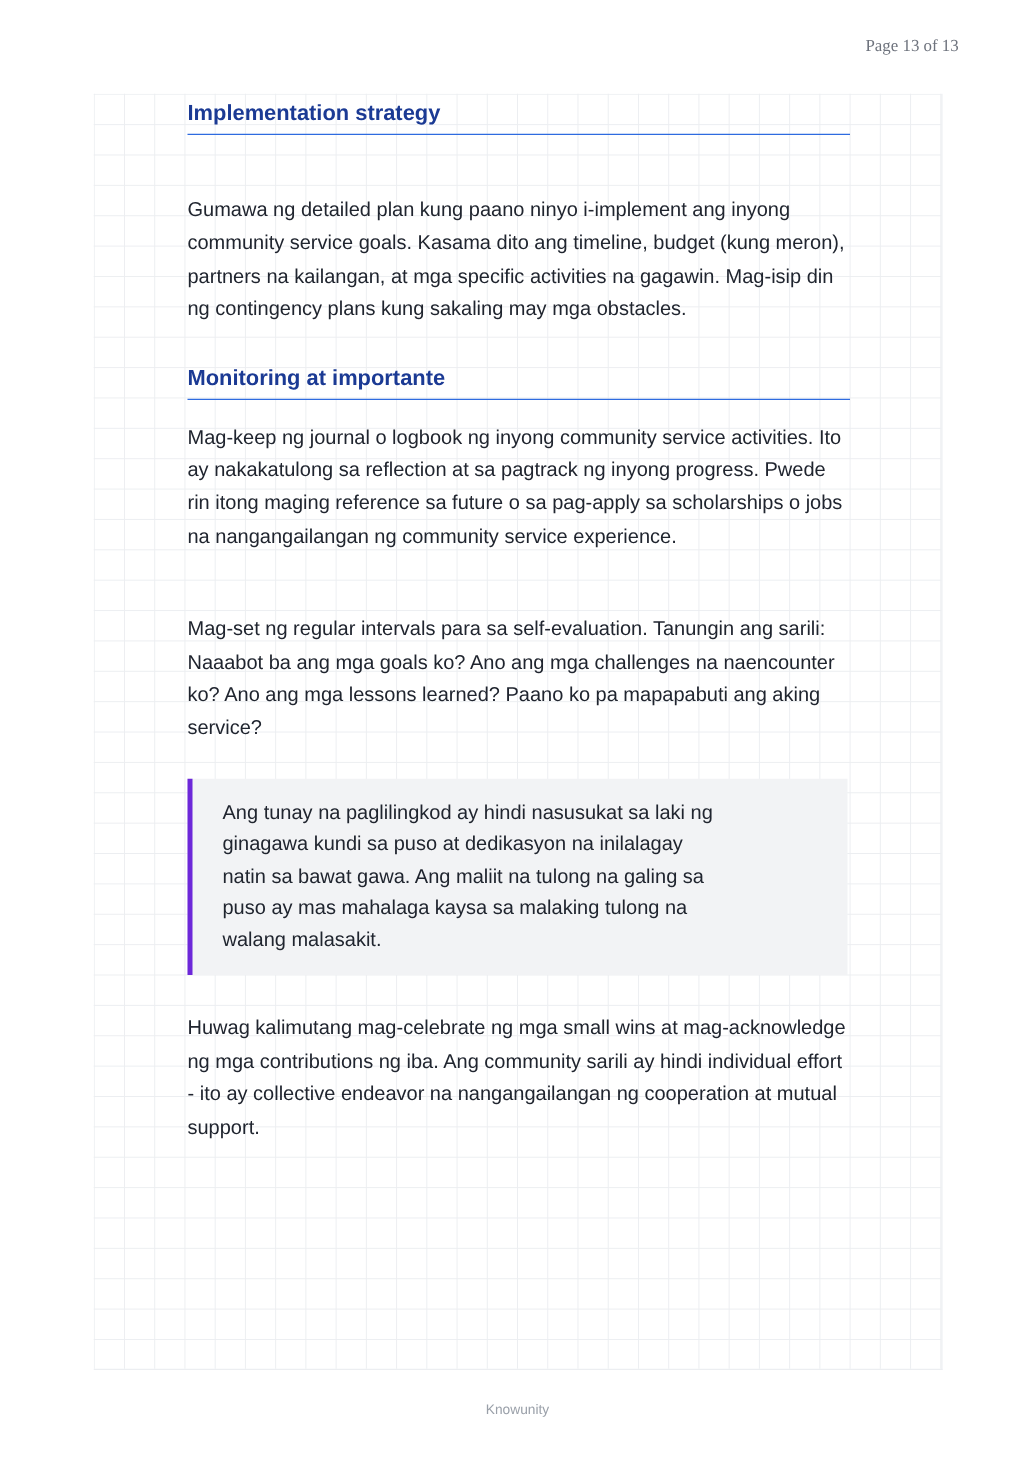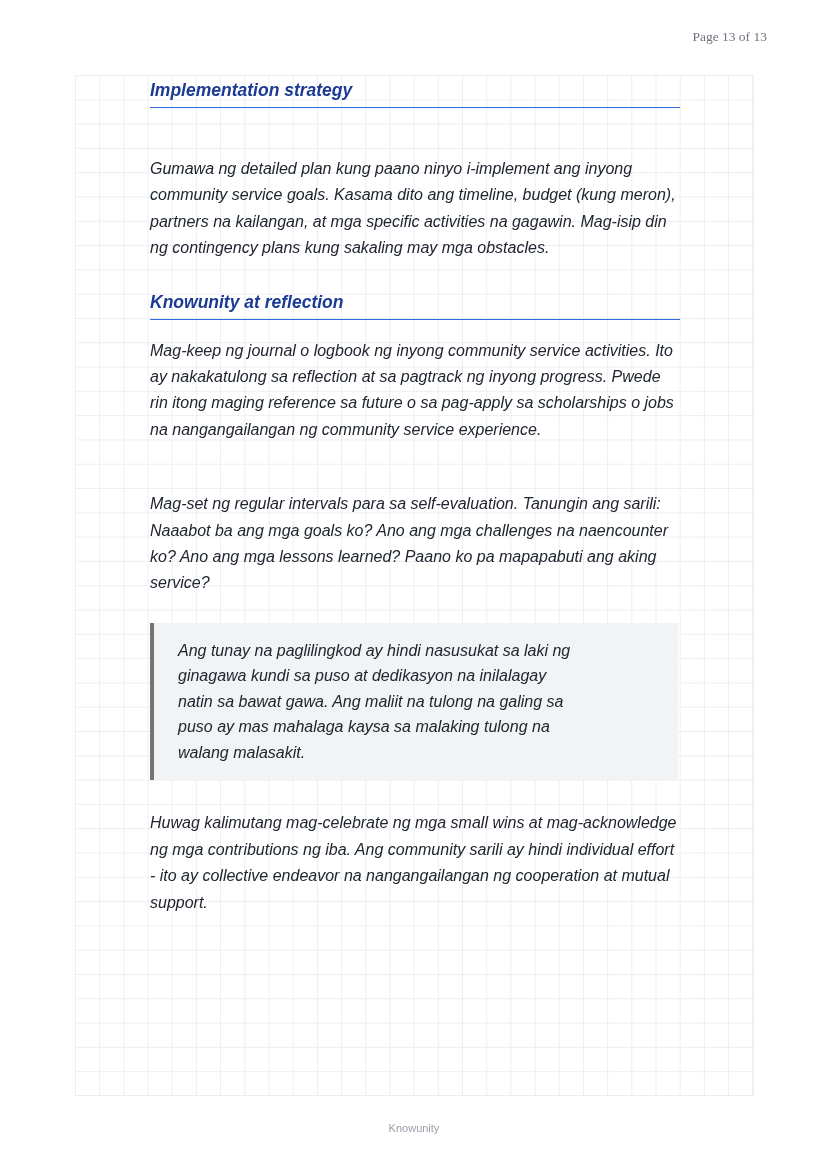--- a/index.html
+++ b/index.html
@@ -32,42 +32,41 @@
     border-bottom: 1px solid #eceef1;
   }
 
   .content {
     position: absolute;
     left: 150px; top: 75px;
     width: 530px;
     color: #20252f;
     font-size: 16px;
     line-height: 26.4px;
-    font-style: italic;
   }
 
   .section-heading {
     font-size: 17.5px;
     font-weight: 700;
     line-height: 21px;
     color: #1b3a94;
     padding-bottom: 6px;
     border-bottom: 1.6px solid #2e6be0;
   }
   .section-heading.first { margin-top: 5px; }
   .section-heading.later { margin-top: 30px; }
 
   .para { margin-top: 18px; }
   .para.after-heading { margin-top: 48px; }
   .para.after-quote { margin-top: 30px; }
 
   .quote {
     margin-top: 26px;
     background: #f2f3f5;
-    border-left: 4px solid #737373;
+    border-left: 4px solid #6d28d9;
     padding: 15px 20px 15px 24px;
     width: 528px;
   }
   .quote-text {
     max-width: 402px;
     font-size: 16px;
     line-height: 25.5px;
     color: #20252f;
   }
 
@@ -89,21 +88,21 @@
 
   <div class="grid-area"></div>
 
   <div class="content">
 
     <h2 class="section-heading first">Implementation strategy</h2>
 
     <p class="para after-heading">Gumawa ng detailed plan kung paano ninyo i-implement ang inyong community service goals. Kasama dito ang timeline, budget (kung meron), partners na kailangan, at mga specific activities na gagawin. Mag-isip din ng contingency plans kung sakaling may mga obstacles.</p>
 
 
-    <h2 class="section-heading later">Knowunity at reflection</h2>
+    <h2 class="section-heading later">Monitoring at importante</h2>
 
     <p class="para">Mag-keep ng journal o logbook ng inyong community service activities. Ito ay nakakatulong sa reflection at sa pagtrack ng inyong progress. Pwede rin itong maging reference sa future o sa pag-apply sa scholarships o jobs na nangangailangan ng community service experience.</p>
 
     <p class="para after-heading">Mag-set ng regular intervals para sa self-evaluation. Tanungin ang sarili: Naaabot ba ang mga goals ko? Ano ang mga challenges na naencounter ko? Ano ang mga lessons learned? Paano ko pa mapapabuti ang aking service?</p>
 
     <div class="quote">
       <p class="quote-text">Ang tunay na paglilingkod ay hindi nasusukat sa laki ng ginagawa kundi sa puso at dedikasyon na inilalagay natin sa bawat gawa. Ang maliit na tulong na galing sa puso ay mas mahalaga kaysa sa malaking tulong na walang malasakit.</p>
     </div>
 
     <p class="para after-quote">Huwag kalimutang mag-celebrate ng mga small wins at mag-acknowledge ng mga contributions ng iba. Ang community sarili ay hindi individual effort - ito ay collective endeavor na nangangailangan ng cooperation at mutual support.</p>

